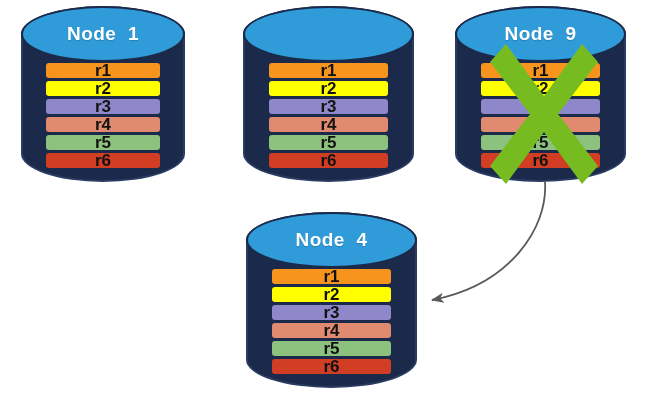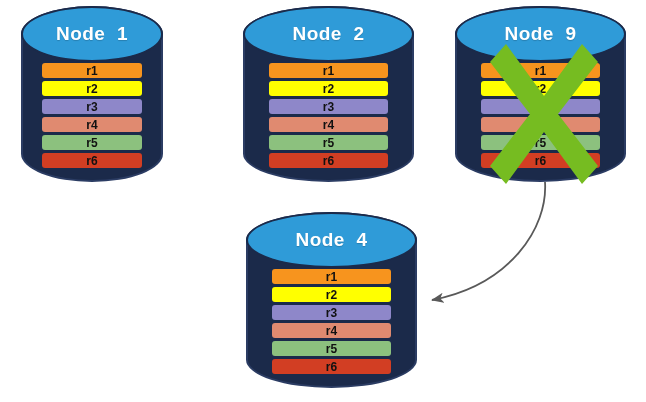--- a/index.html
+++ b/index.html
@@ -72,21 +72,21 @@
     top: 57px;
     z-index: 4;
   }
   .row {
     height: 15px;
     margin-bottom: 3px;
     border-radius: 3px;
     display: flex;
     align-items: center;
     justify-content: center;
-    font-size: 12px;
+    font-size: 17px;
     font-weight: bold;
     color: #111111;
     box-sizing: border-box;
   }
   .row:last-child { margin-bottom: 0; }
 
   
   .cross-layer {
     position: absolute;
     z-index: 9;
@@ -102,38 +102,37 @@
     height: 402px;
     z-index: 8;
     pointer-events: none;
   }
 </style>
 </head>
 <body>
 
 <div id="canvas">
 
-  <div class="node" style="left:21px; top:6px; width:142px; height:176px;">
+  <div class="node" style="left:21px; top:6px; width:164px; height:176px;">
     <div class="node-body"></div>
     <div class="node-top"></div>
     <div class="node-title">Node  1</div>
     <div class="rows">
       <div class="row" style="background:#f7941e;">r1</div>
       <div class="row" style="background:#ffff00;">r2</div>
       <div class="row" style="background:#8e87c9;">r3</div>
       <div class="row" style="background:#e08a70;">r4</div>
       <div class="row" style="background:#8cc17e;">r5</div>
       <div class="row" style="background:#d23e23;">r6</div>
     </div>
   </div>
 
   <div class="node" style="left:243px; top:6px; width:171px; height:176px;">
     <div class="node-body"></div>
     <div class="node-top"></div>
-    <div class="node-title">Node  2</div>
     <div class="rows">
       <div class="row" style="background:#f7941e;">r1</div>
       <div class="row" style="background:#ffff00;">r2</div>
       <div class="row" style="background:#8e87c9;">r3</div>
       <div class="row" style="background:#e08a70;">r4</div>
       <div class="row" style="background:#8cc17e;">r5</div>
       <div class="row" style="background:#d23e23;">r6</div>
     </div>
   </div>
 

